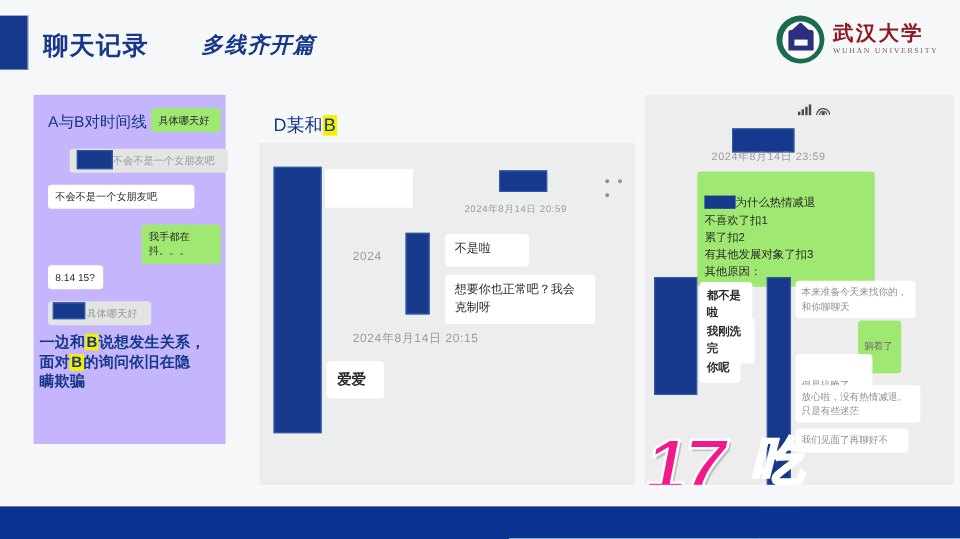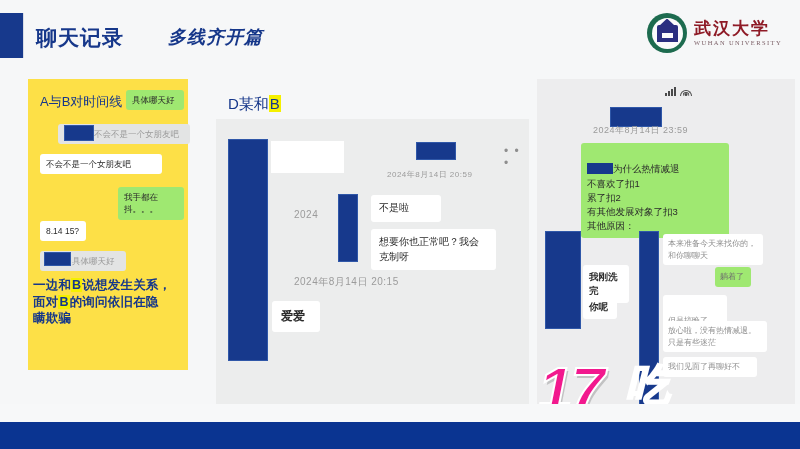--- a/index.html
+++ b/index.html
@@ -70,21 +70,21 @@
     font-size: 17px; font-weight: bold; color: #8e1a26;
     font-family: "DejaVu Serif", serif; letter-spacing: 2px;
   }
   .logo-en {
     font-size: 6.5px; color: #7b5f66; letter-spacing: 1.4px;
     margin-top: 3px; font-family: "Liberation Serif", serif;
   }
 
   
   .panel { position: absolute; background: #e9eaea; }
-  #panel-left   { left: 28px;  top: 79px;  width: 160px; height: 291px; background: #fde047; }
+  #panel-left   { left: 28px;  top: 79px;  width: 160px; height: 291px; background: #c4b5fd; }
   #panel-center { left: 216px; top: 79px;  width: 313px; height: 330px; background: #eceded; }
   #panel-right  { left: 537px; top: 79px;  width: 258px; height: 330px; background: #ededee; }
 
   .panel-inner { position: absolute; inset: 0; }
 
   
   .bub {
     position: absolute;
     background: #ffffff;
     border-radius: 3px;
@@ -282,28 +282,29 @@
 
       <div class="bub green" style="left:44px; top:64px; width:148px; font-size:9.5px; font-weight:normal; line-height:1.5; padding:4px 6px;">
         <span class="redact" style="position:relative; display:inline-block; left:0; top:2px; width:26px; height:11px; border:none;"></span><span>为什么热情减退
 不喜欢了扣1
 累了扣2
 有其他发展对象了扣3
 其他原因：</span>
       </div>
 
       <div class="redact" style="left:8px; top:152px; width:36px; height:98px;"></div>
+      <div class="bub" style="left:46px; top:156px; width:44px; font-size:9.5px; font-weight:bold; padding:5px 6px;">都不是啦</div>
       <div class="bub" style="left:46px; top:186px; width:46px; font-size:9.5px; font-weight:bold; padding:5px 6px;">我刚洗完</div>
       <div class="bub" style="left:46px; top:216px; width:34px; font-size:9.5px; font-weight:bold; padding:5px 6px;">你呢</div>
 
       <div class="redact" style="left:102px; top:152px; width:20px; height:178px;"></div>
 
       <div class="bub" style="left:126px; top:155px; width:100px; font-size:8px; color:#8f8f8f; padding:4px 5px;">本来准备今天来找你的，
 和你聊聊天</div>
-      <div class="bub green" style="left:178px; top:188px; width:36px; font-size:8px; color:#6d6d6d; padding:4px 5px;">躺着了</div>
+      <div class="bub green" style="left:178px; top:188px; width:36px; font-size:8px; color:#6d6d6d; padding:16px 5px;">躺着了</div>
       <div class="bub" style="left:126px; top:216px; width:64px; font-size:8px; color:#8f8f8f; padding:20px 5px;">但是搞晚了</div>
       <div class="bub" style="left:126px; top:242px; width:104px; font-size:8px; color:#8f8f8f; padding:4px 5px;">放心啦，没有热情减退。
 只是有些迷茫</div>
       <div class="bub" style="left:126px; top:278px; width:94px; font-size:8px; color:#8f8f8f; padding:4px 5px;">我们见面了再聊好不</div>
     </div>
   </div>
 
   <div class="wm">
     <div class="wm-17">17</div>
     <div class="wm-cn">吃瓜</div>

